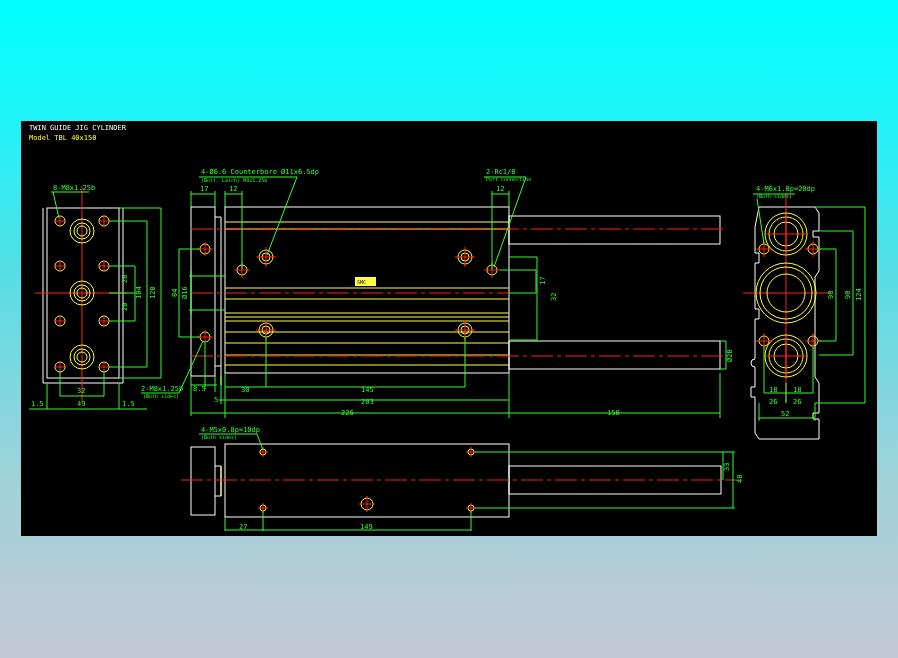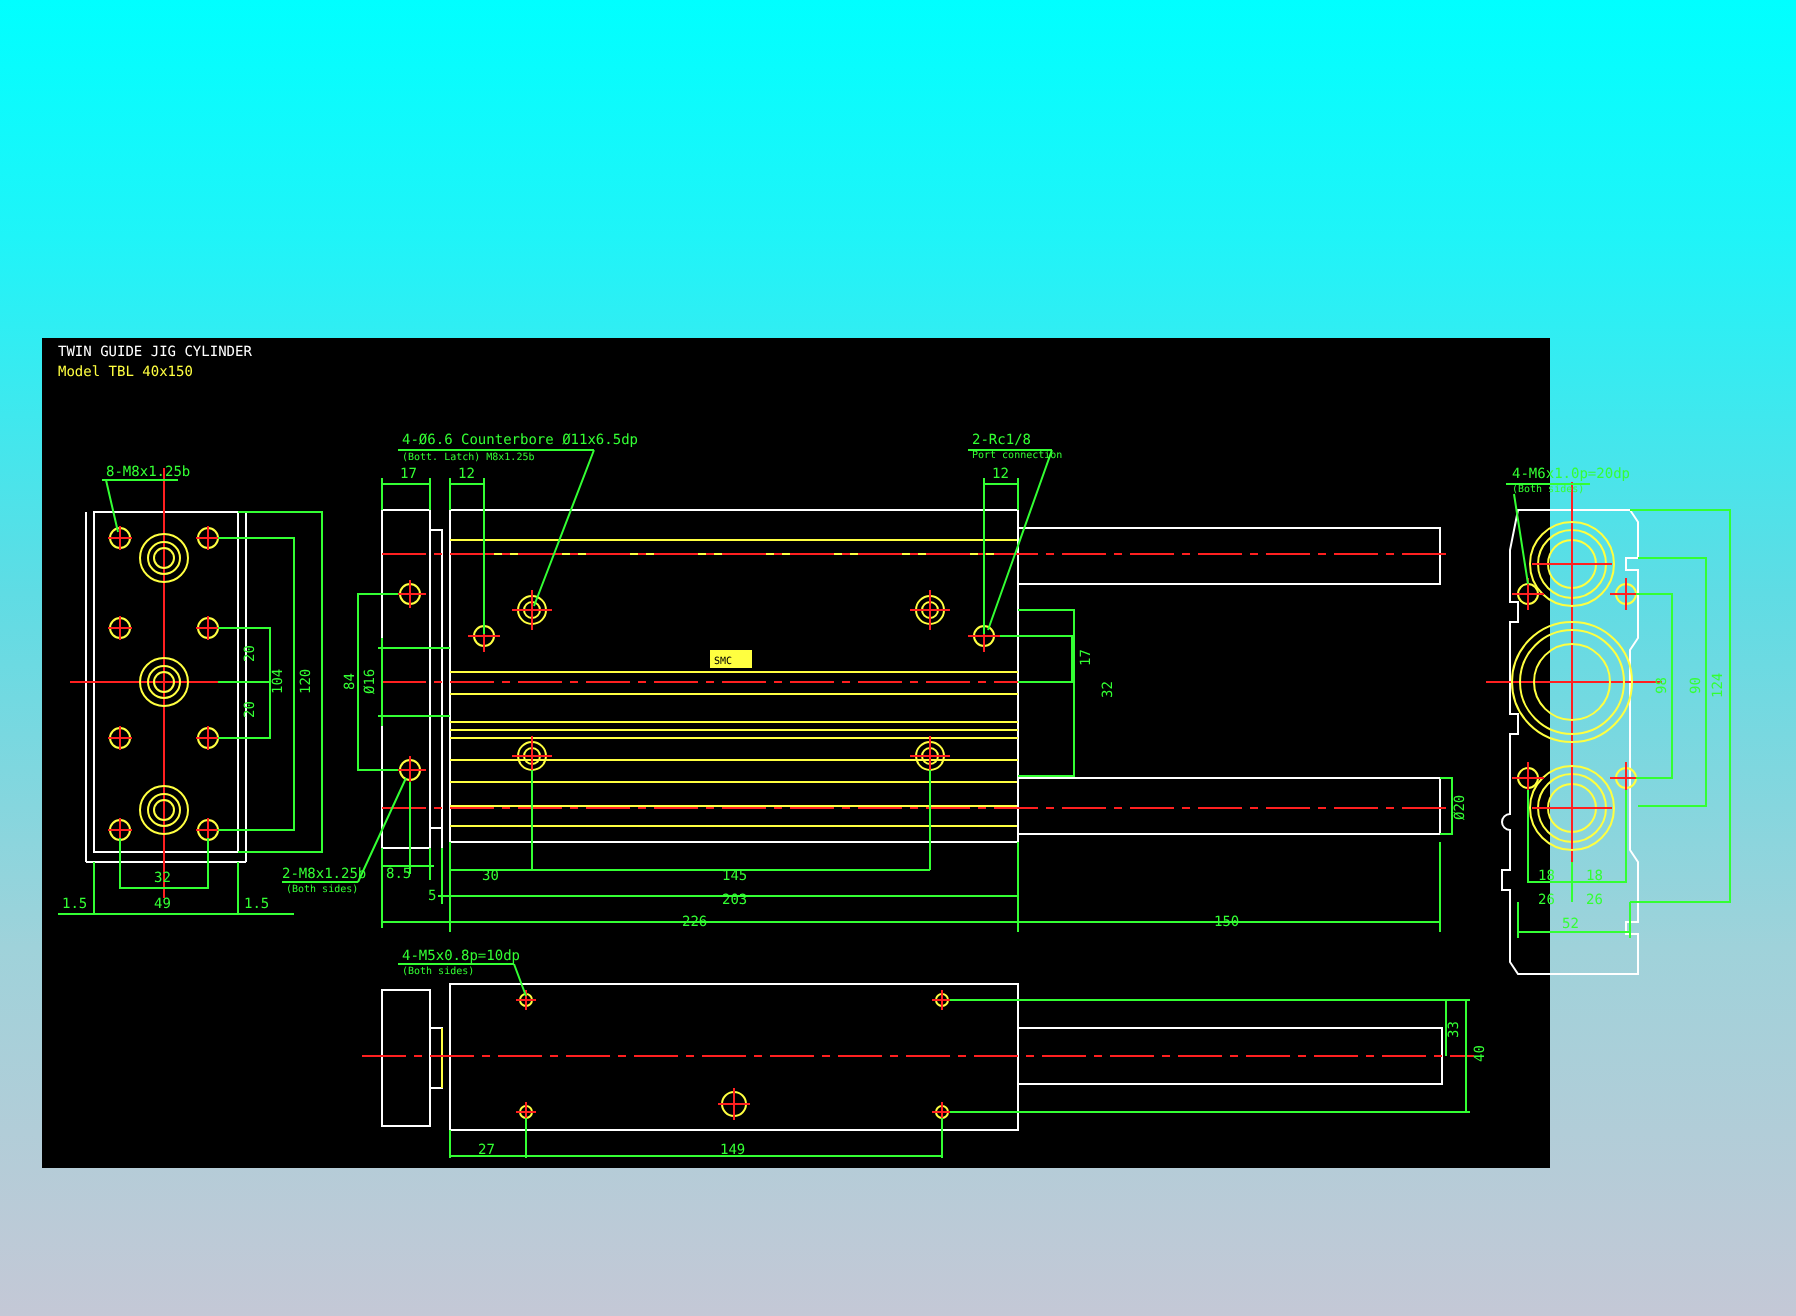--- a/index.html
+++ b/index.html
@@ -1,19 +1,19 @@
 <!DOCTYPE html>
 <html><head>
 <meta charset="utf-8">
 <style>
   html,body{margin:0;padding:0;}
   body{width:898px;height:658px;overflow:hidden;position:relative;
     background:linear-gradient(to bottom,#00ffff 0%,#1ff4f8 18%,#5fdce4 45%,#9fd2da 72%,#c4c8d6 100%);
     font-family:"DejaVu Sans Mono",monospace;}
-  #sheet{position:absolute;left:21px;top:121px;width:754px;height:415px;background:#000;margin-top:48px;}
+  #sheet{position:absolute;left:21px;top:121px;width:856px;height:415px;background:#000;}
   #sheet svg{position:absolute;left:0;top:0;}
 </style>
 </head>
 <body>
 
 <div id="sheet">
 <svg width="856" height="415" viewBox="0 0 856 415">
   <defs>
     <style>
       .ol{stroke:#fff;fill:none;stroke-width:1;}

